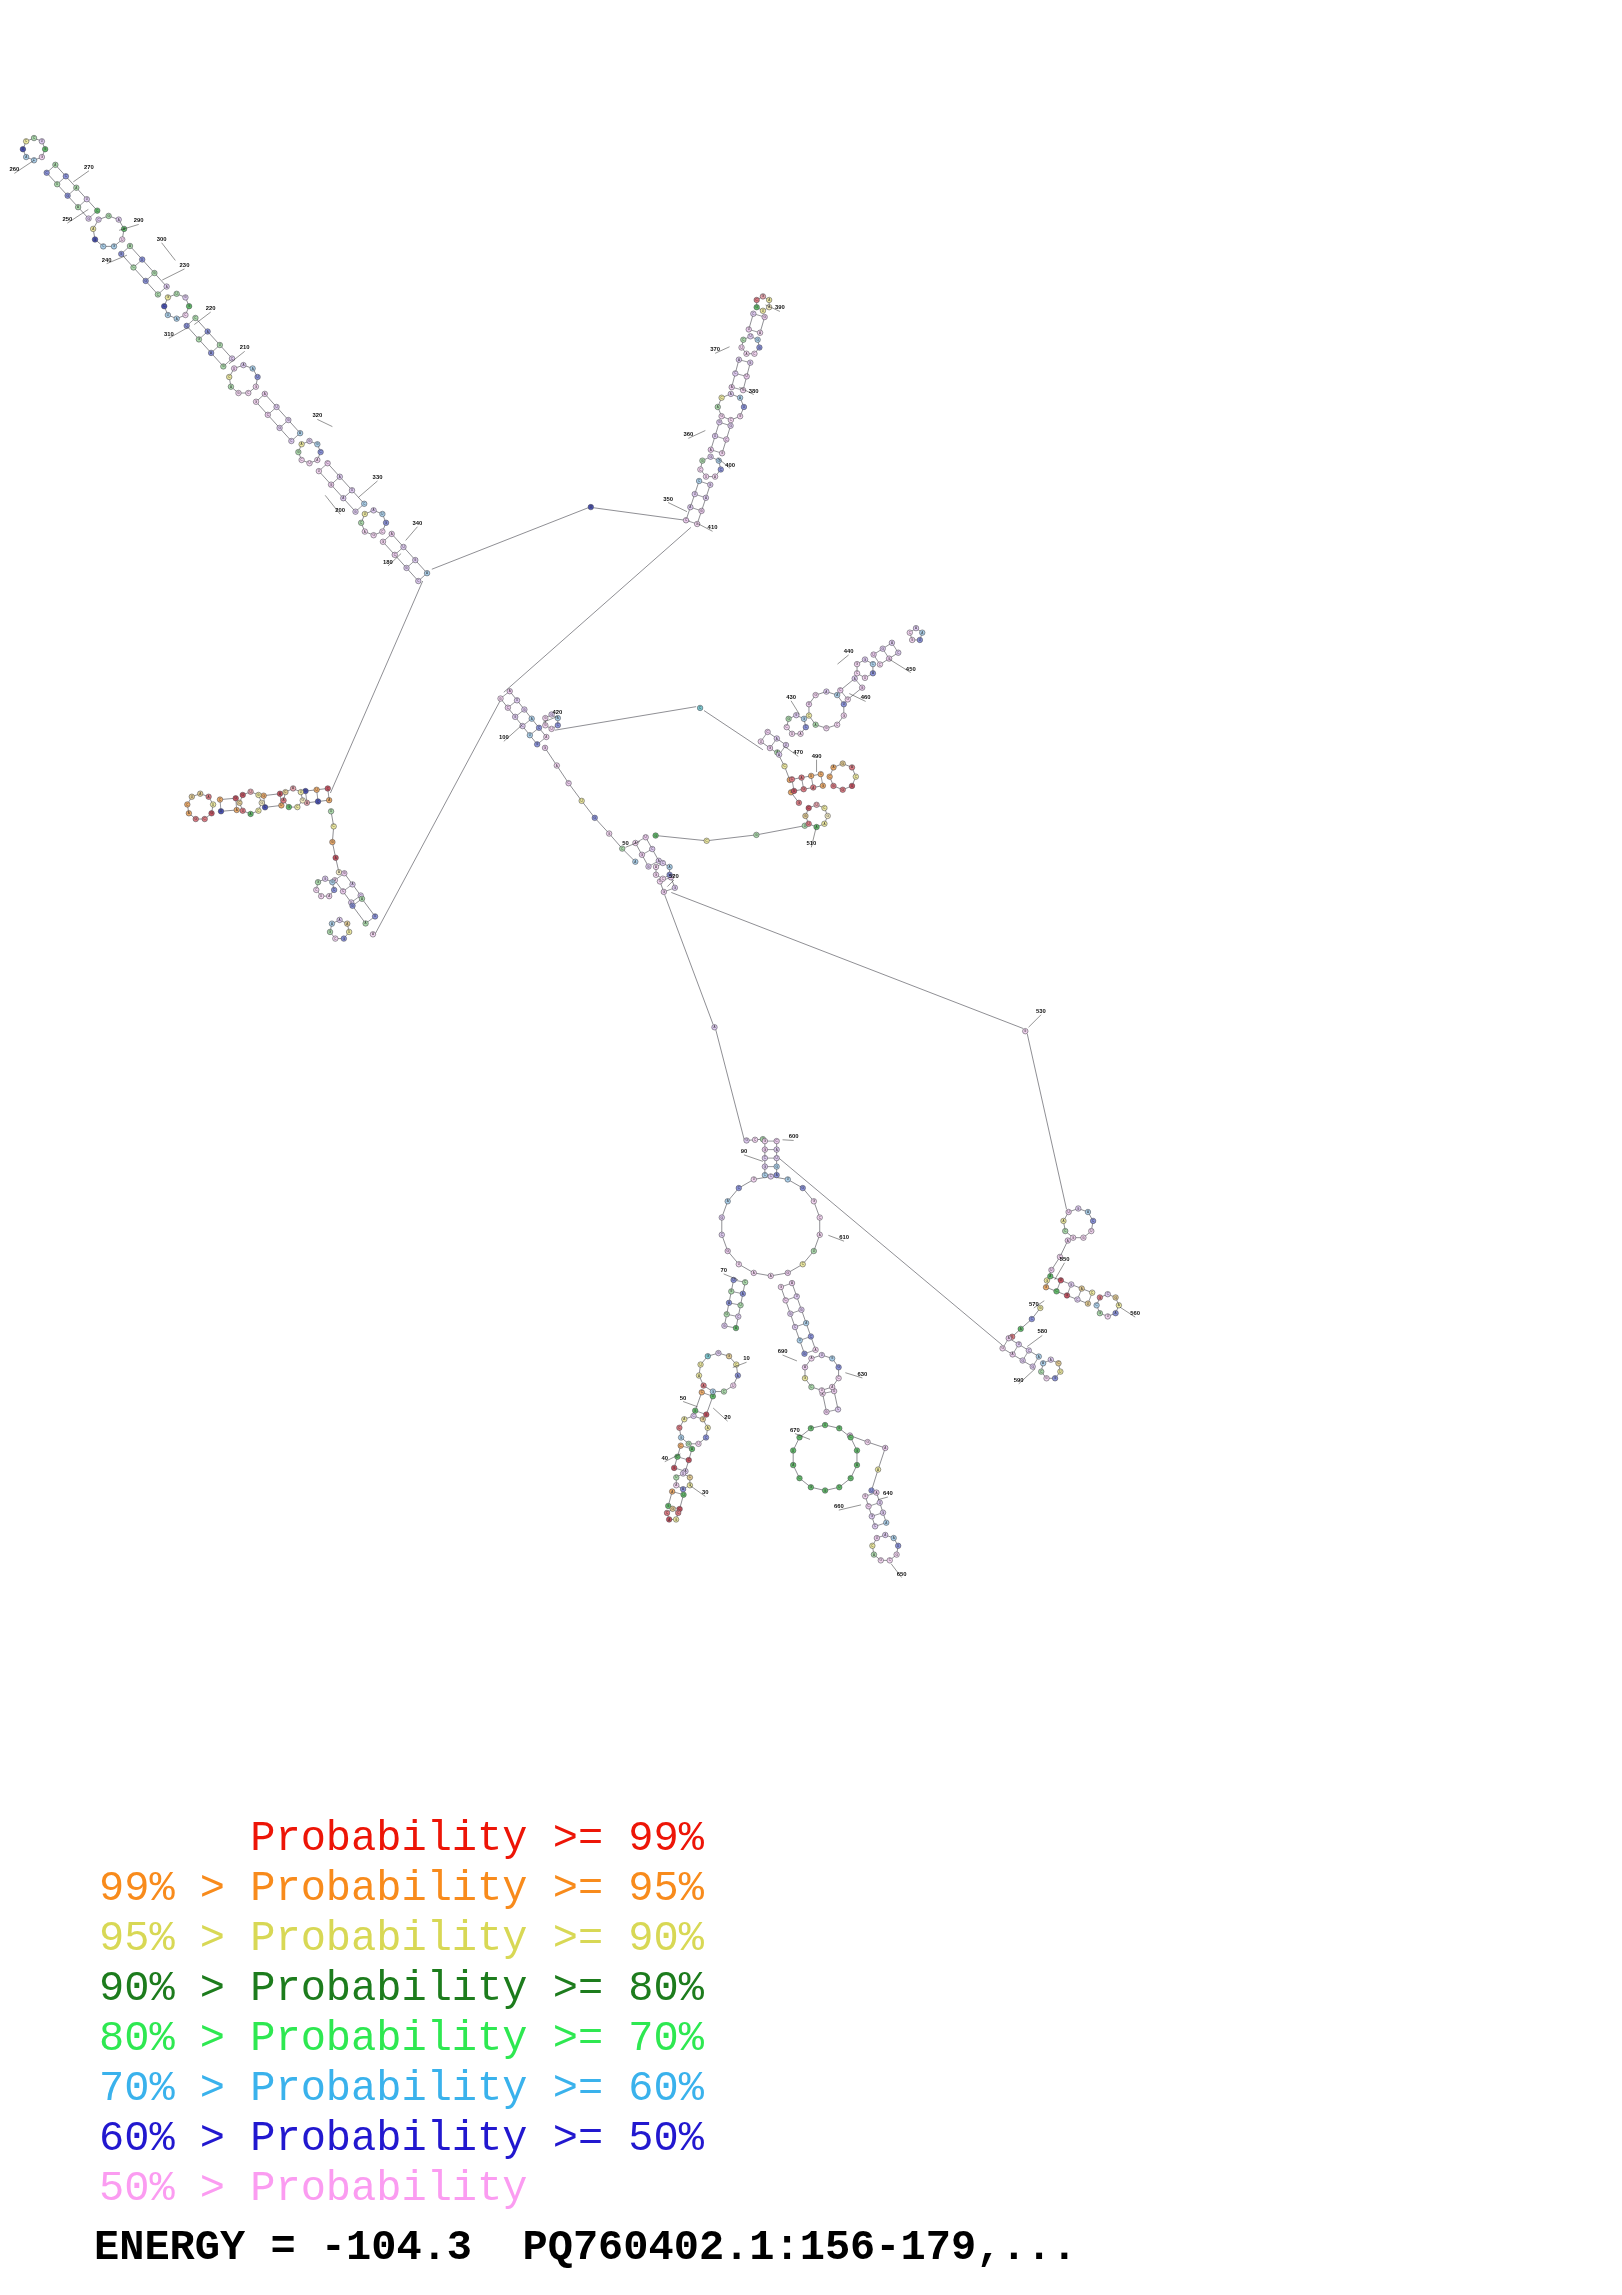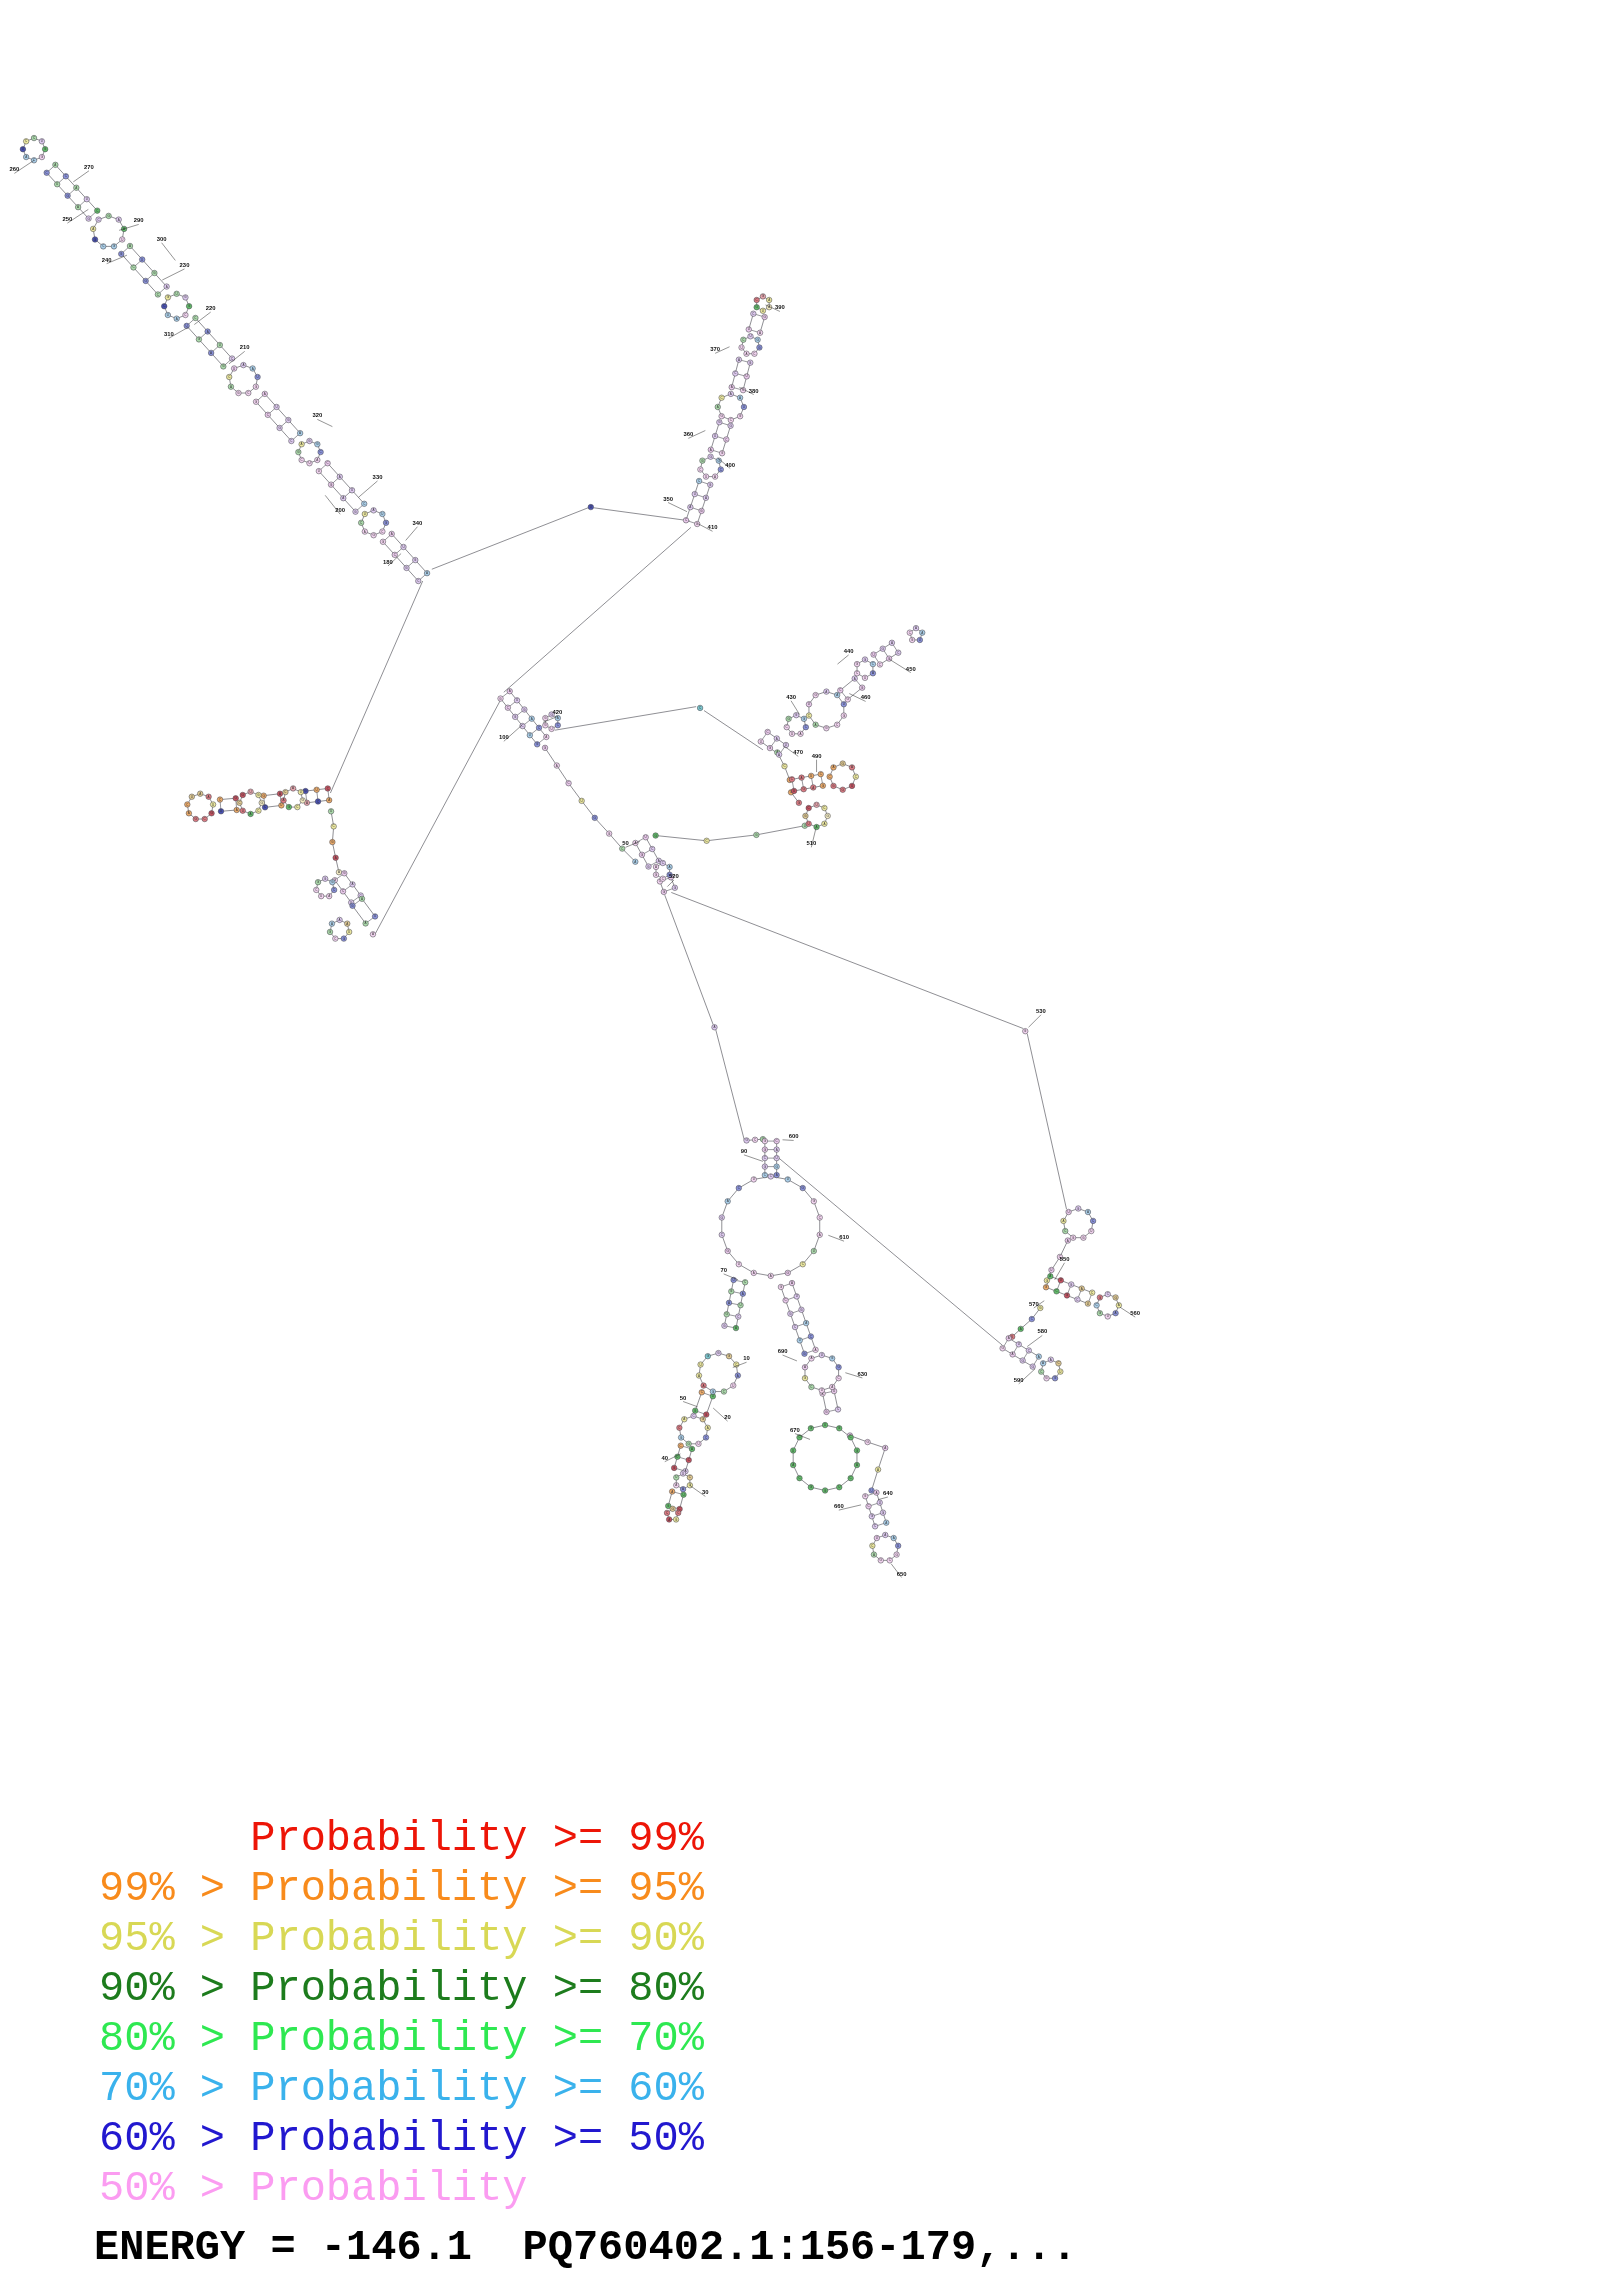--- a/index.html
+++ b/index.html
@@ -1448,15 +1448,15 @@
         <text x="1357" y="2285" text-anchor="middle" font-size="9" font-weight="bold" fill="#111" font-family="Liberation Sans, sans-serif">640</text>
         <line x1="1316" y1="2300" x2="1282" y2="2308" stroke="#333" stroke-width="0.8"></line>
         <text x="1282" y="2305" text-anchor="middle" font-size="9" font-weight="bold" fill="#111" font-family="Liberation Sans, sans-serif">660</text>
         <line x1="1362" y1="2390" x2="1378" y2="2411" stroke="#333" stroke-width="0.8"></line>
         <text x="1378" y="2408" text-anchor="middle" font-size="9" font-weight="bold" fill="#111" font-family="Liberation Sans, sans-serif">650</text>
       </g>
     </svg>
 
   <div class="legend" id="legend"><div class="legend-row" style="color: rgb(237, 21, 7);">      Probability &gt;= 99%</div><div class="legend-row" style="color: rgb(248, 139, 28);">99% &gt; Probability &gt;= 95%</div><div class="legend-row" style="color: rgb(216, 216, 85);">95% &gt; Probability &gt;= 90%</div><div class="legend-row" style="color: rgb(29, 124, 29);">90% &gt; Probability &gt;= 80%</div><div class="legend-row" style="color: rgb(46, 232, 81);">80% &gt; Probability &gt;= 70%</div><div class="legend-row" style="color: rgb(58, 178, 236);">70% &gt; Probability &gt;= 60%</div><div class="legend-row" style="color: rgb(34, 24, 207);">60% &gt; Probability &gt;= 50%</div><div class="legend-row" style="color: rgb(251, 156, 241);">50% &gt; Probability</div></div>
 
-  <div class="energy">ENERGY = -146.1  PQ760402.1:156-179,...</div>
+  <div class="energy">ENERGY = -104.3  PQ760402.1:156-179,...</div>
 </div>
 
 
 </body></html>

